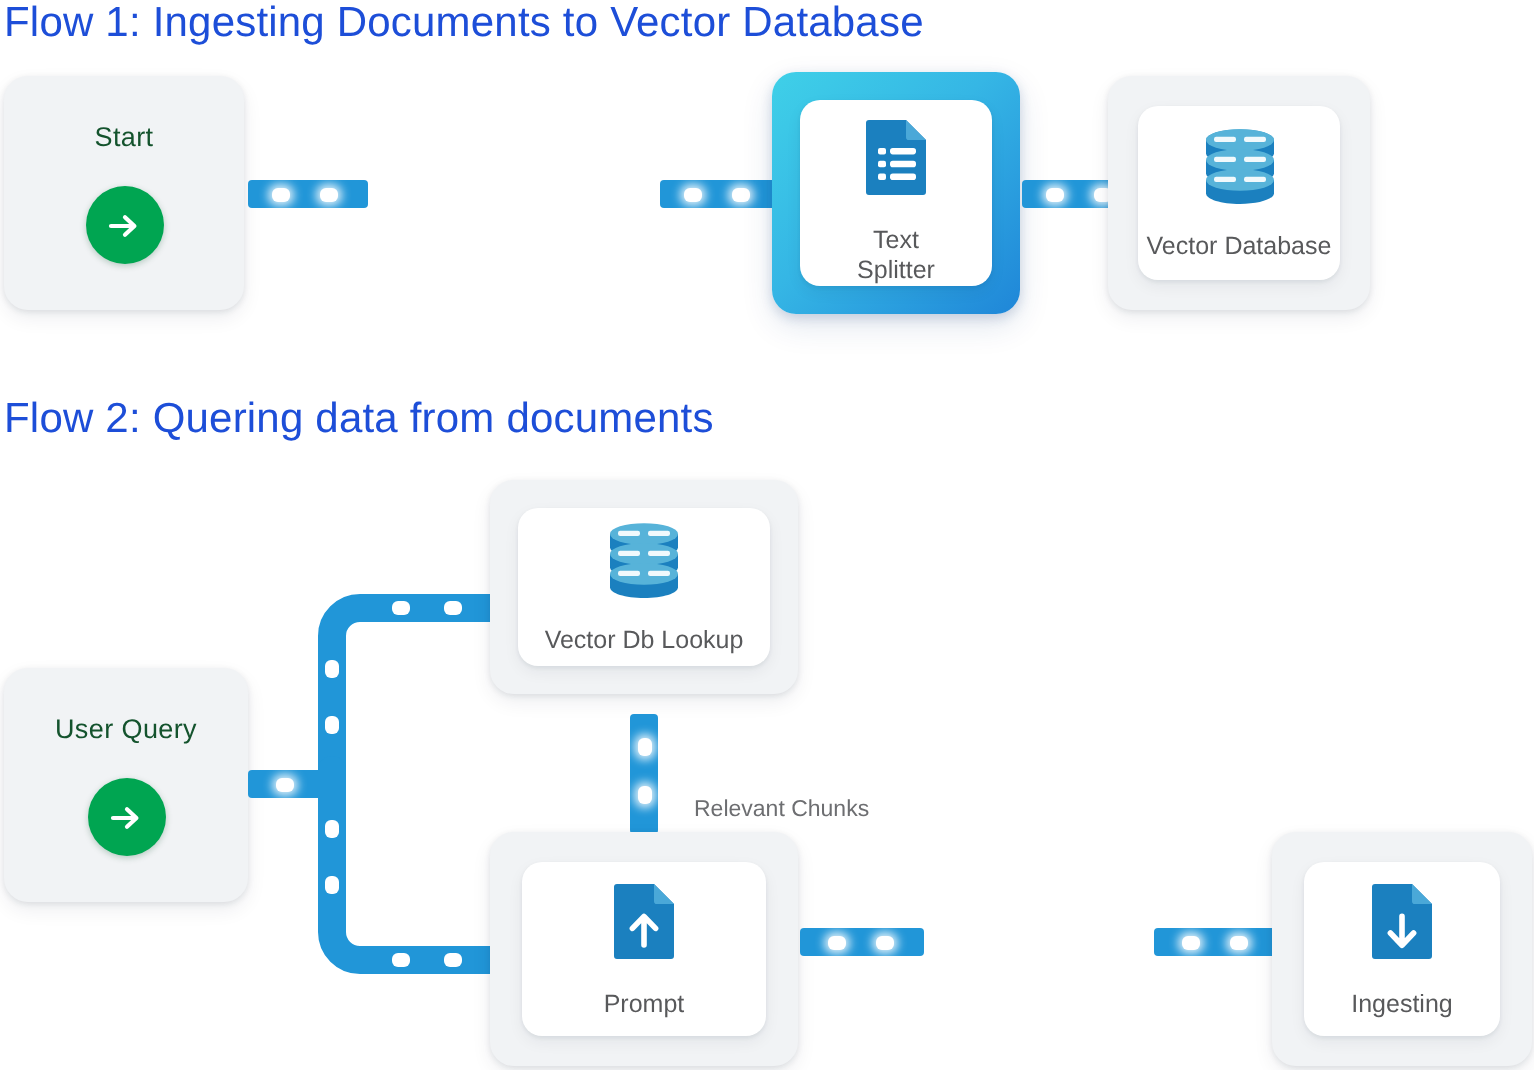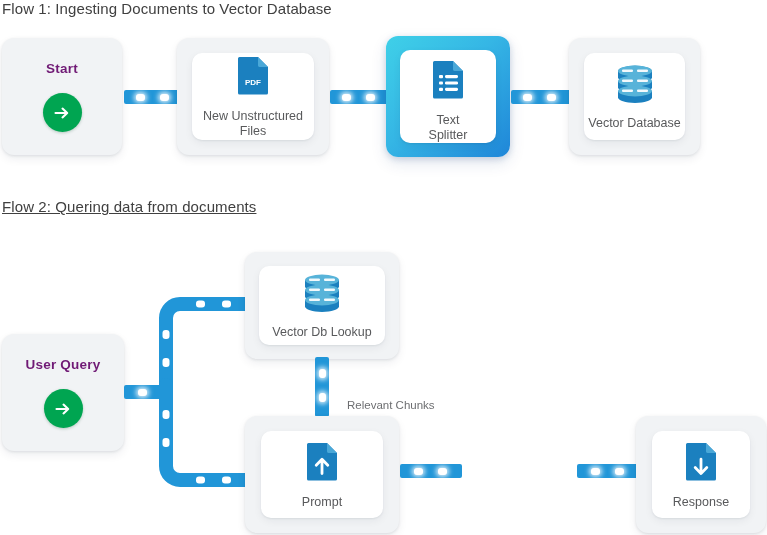--- a/index.html
+++ b/index.html
@@ -5,25 +5,25 @@
   html,body{margin:0;padding:0;background:#ffffff;}
   body{
     width:767px;height:535px;position:relative;overflow:hidden;
     font-family:"Liberation Sans","DejaVu Sans",sans-serif;
     -webkit-font-smoothing:antialiased;
   }
   .canvas{position:absolute;inset:0;}
 
   
   .flow-title{
-    position:absolute;font-size:15px;color:#404040;letter-spacing:.1px;
+    position:absolute;font-size:21px;color:#1d4ed8;letter-spacing:.1px;
     white-space:nowrap;font-weight:400;
   }
   #title-1{left:2px;top:0px;}
-  #title-2{left:2px;top:198px;text-decoration:underline;}
+  #title-2{left:2px;top:198px;}
 
   
   .node{
     position:absolute;border-radius:12px;background:#f1f3f5;
     box-shadow:0 1px 3px rgba(20,30,50,.10), 0 4px 10px rgba(20,30,50,.07);
     box-sizing:border-box;
   }
   .node.highlight{
     background:linear-gradient(135deg,#3fd0e8 0%,#35b6e5 45%,#1f86d8 100%);
     padding:14px;
@@ -39,21 +39,21 @@
   .node .label{
     font-size:12.5px;color:#58595b;text-align:center;line-height:15px;
     margin-top:9px;white-space:pre-line;
   }
 
   
   .startnode{
     display:flex;flex-direction:column;align-items:center;justify-content:center;
   }
   .startnode .stitle{
-    font-size:13.5px;font-weight:700;color:#701a75;letter-spacing:.2px;
+    font-size:13.5px;font-weight:400;color:#14532d;letter-spacing:.2px;
   }
   .go-btn{
     width:39px;height:39px;border-radius:50%;background:#00a551;
     margin-top:17px;display:flex;align-items:center;justify-content:center;
     box-shadow:0 1px 3px rgba(0,80,40,.25);
   }
   .go-btn svg{display:block;}
 
   
   .conn{
@@ -91,34 +91,20 @@
         <path d="M3.5 10h11M10.5 5.6L15.2 10l-4.7 4.4" stroke="#ffffff" stroke-width="2.1" fill="none" stroke-linecap="round" stroke-linejoin="round"></path>
       </svg>
     </div>
   </div>
 
   <div class="conn h" style="left:124px;top:90px;width:60px;">
     <div class="dot" style="left:12px;"></div>
       <div class="dot" style="left:36px;"></div>
   </div>
 
-  <div class="node" style="left:177px;top:38px;width:152px;height:117px;">
-    <div class="inner" style="left:15px;top:15px;right:15px;bottom:15px;">
-      <span class="icon">
-        <svg width="36" height="42" viewBox="0 0 36 42">
-          <path d="M3 3h20l10 10v26a1.5 1.5 0 0 1-1.5 1.5h-27A1.5 1.5 0 0 1 3 39V4.5A1.5 1.5 0 0 1 4.5 3z" fill="#1b80bf"></path>
-          <path d="M23 3l10 10H24.4A1.4 1.4 0 0 1 23 11.6z" fill="#4aa8d8"></path>
-          <rect x="8.5" y="22" width="19" height="11" rx="1.6" fill="#1b80bf"></rect>
-          <text x="18" y="30.6" font-family="Liberation Sans, sans-serif" font-size="8" font-weight="700" fill="#ffffff" text-anchor="middle">PDF</text>
-        </svg>
-      </span>
-      <div class="label">New Unstructured
-Files</div>
-    </div>
-  </div>
 
   <div class="conn h" style="left:330px;top:90px;width:60px;">
     <div class="dot" style="left:12px;"></div>
       <div class="dot" style="left:36px;"></div>
   </div>
 
   <div class="node highlight" style="left:386px;top:36px;width:124px;height:121px;">
     <div class="inner">
       <span class="icon">
         <svg width="36" height="42" viewBox="0 0 36 42">
@@ -137,21 +123,21 @@
       <div class="label">Text
 Splitter</div>
     </div>
   </div>
 
   <div class="conn h" style="left:511px;top:90px;width:60px;">
     <div class="dot" style="left:12px;"></div>
       <div class="dot" style="left:36px;"></div>
   </div>
 
-  <div class="node" style="left:569px;top:38px;width:131px;height:117px;">
+  <div class="node" style="left:554px;top:38px;width:131px;height:117px;">
     <div class="inner" style="left:15px;top:15px;right:15px;bottom:15px;">
       <span class="icon">
         <svg width="44" height="40" viewBox="0 0 44 40">
           <g>
             <ellipse cx="22" cy="8" rx="17" ry="5.4" fill="#3ba0cc"></ellipse>
             <path d="M5 8v6.6c0 3 7.6 5.4 17 5.4s17-2.4 17-5.4V8z" fill="#1b80bf"></path>
             <ellipse cx="22" cy="8" rx="17" ry="5.4" fill="#57b3d9"></ellipse>
             <g fill="#ffffff" opacity=".92">
               <rect x="9" y="6.4" width="11" height="2.6" rx="1.1"></rect>
               <rect x="24" y="6.4" width="11" height="2.6" rx="1.1"></rect>
@@ -204,21 +190,21 @@
         <rect x="78" y="8.5" width="9" height="7" rx="3"></rect>
         <rect x="104" y="8.5" width="9" height="7" rx="3"></rect>
         <rect x="44.5" y="118" width="7" height="9" rx="3"></rect>
         <rect x="44.5" y="146" width="7" height="9" rx="3"></rect>
         <rect x="78" y="184.5" width="9" height="7" rx="3"></rect>
         <rect x="104" y="184.5" width="9" height="7" rx="3"></rect>
       </g>
     </svg>
   </div>
 
-  <div class="node" style="left:245px;top:252px;width:154px;height:107px;">
+  <div class="node" style="left:245px;top:240px;width:154px;height:107px;">
     <div class="inner" style="left:14px;top:14px;right:14px;bottom:14px;">
       <span class="icon">
         <svg width="44" height="40" viewBox="0 0 44 40">
           <g>
             <path d="M5 8v6.6c0 3 7.6 5.4 17 5.4s17-2.4 17-5.4V8z" fill="#1b80bf"></path>
             <ellipse cx="22" cy="8" rx="17" ry="5.4" fill="#57b3d9"></ellipse>
             <g fill="#ffffff" opacity=".92">
               <rect x="9" y="6.4" width="11" height="2.6" rx="1.1"></rect>
               <rect x="24" y="6.4" width="11" height="2.6" rx="1.1"></rect>
             </g>
@@ -277,17 +263,17 @@
 
   <div class="node" style="left:636px;top:416px;width:130px;height:117px;">
     <div class="inner" style="left:16px;top:15px;right:16px;bottom:15px;">
       <span class="icon">
         <svg width="36" height="42" viewBox="0 0 36 42">
           <path d="M3 3h20l10 10v26a1.5 1.5 0 0 1-1.5 1.5h-27A1.5 1.5 0 0 1 3 39V4.5A1.5 1.5 0 0 1 4.5 3z" fill="#1b80bf"></path>
           <path d="M23 3l10 10H24.4A1.4 1.4 0 0 1 23 11.6z" fill="#4aa8d8"></path>
           <path d="M18 19.2v14.3M12.2 27.5L18 33.6l5.8-6.1" stroke="#ffffff" stroke-width="2.8" fill="none" stroke-linecap="round" stroke-linejoin="round"></path>
         </svg>
       </span>
-      <div class="label">Response</div>
+      <div class="label">Ingesting</div>
     </div>
   </div>
 
 </div>
 
 </body></html>

